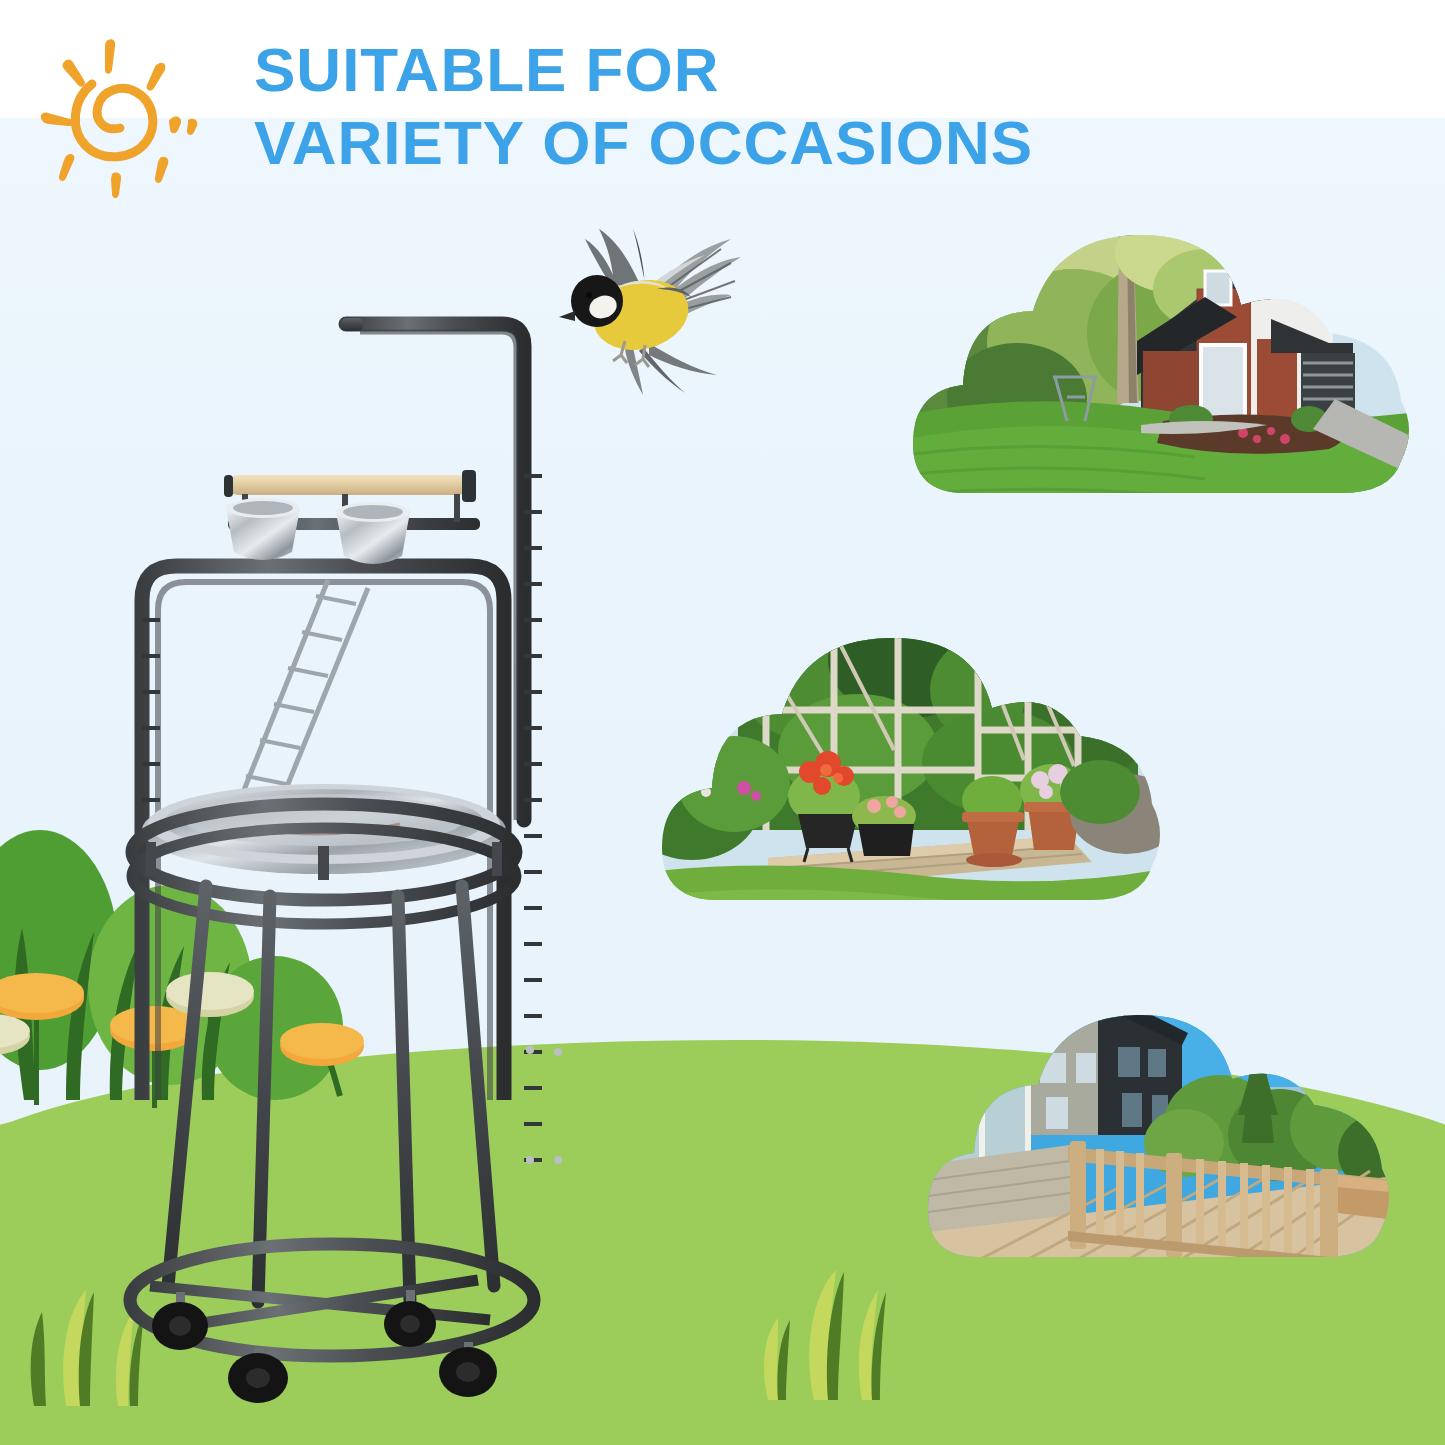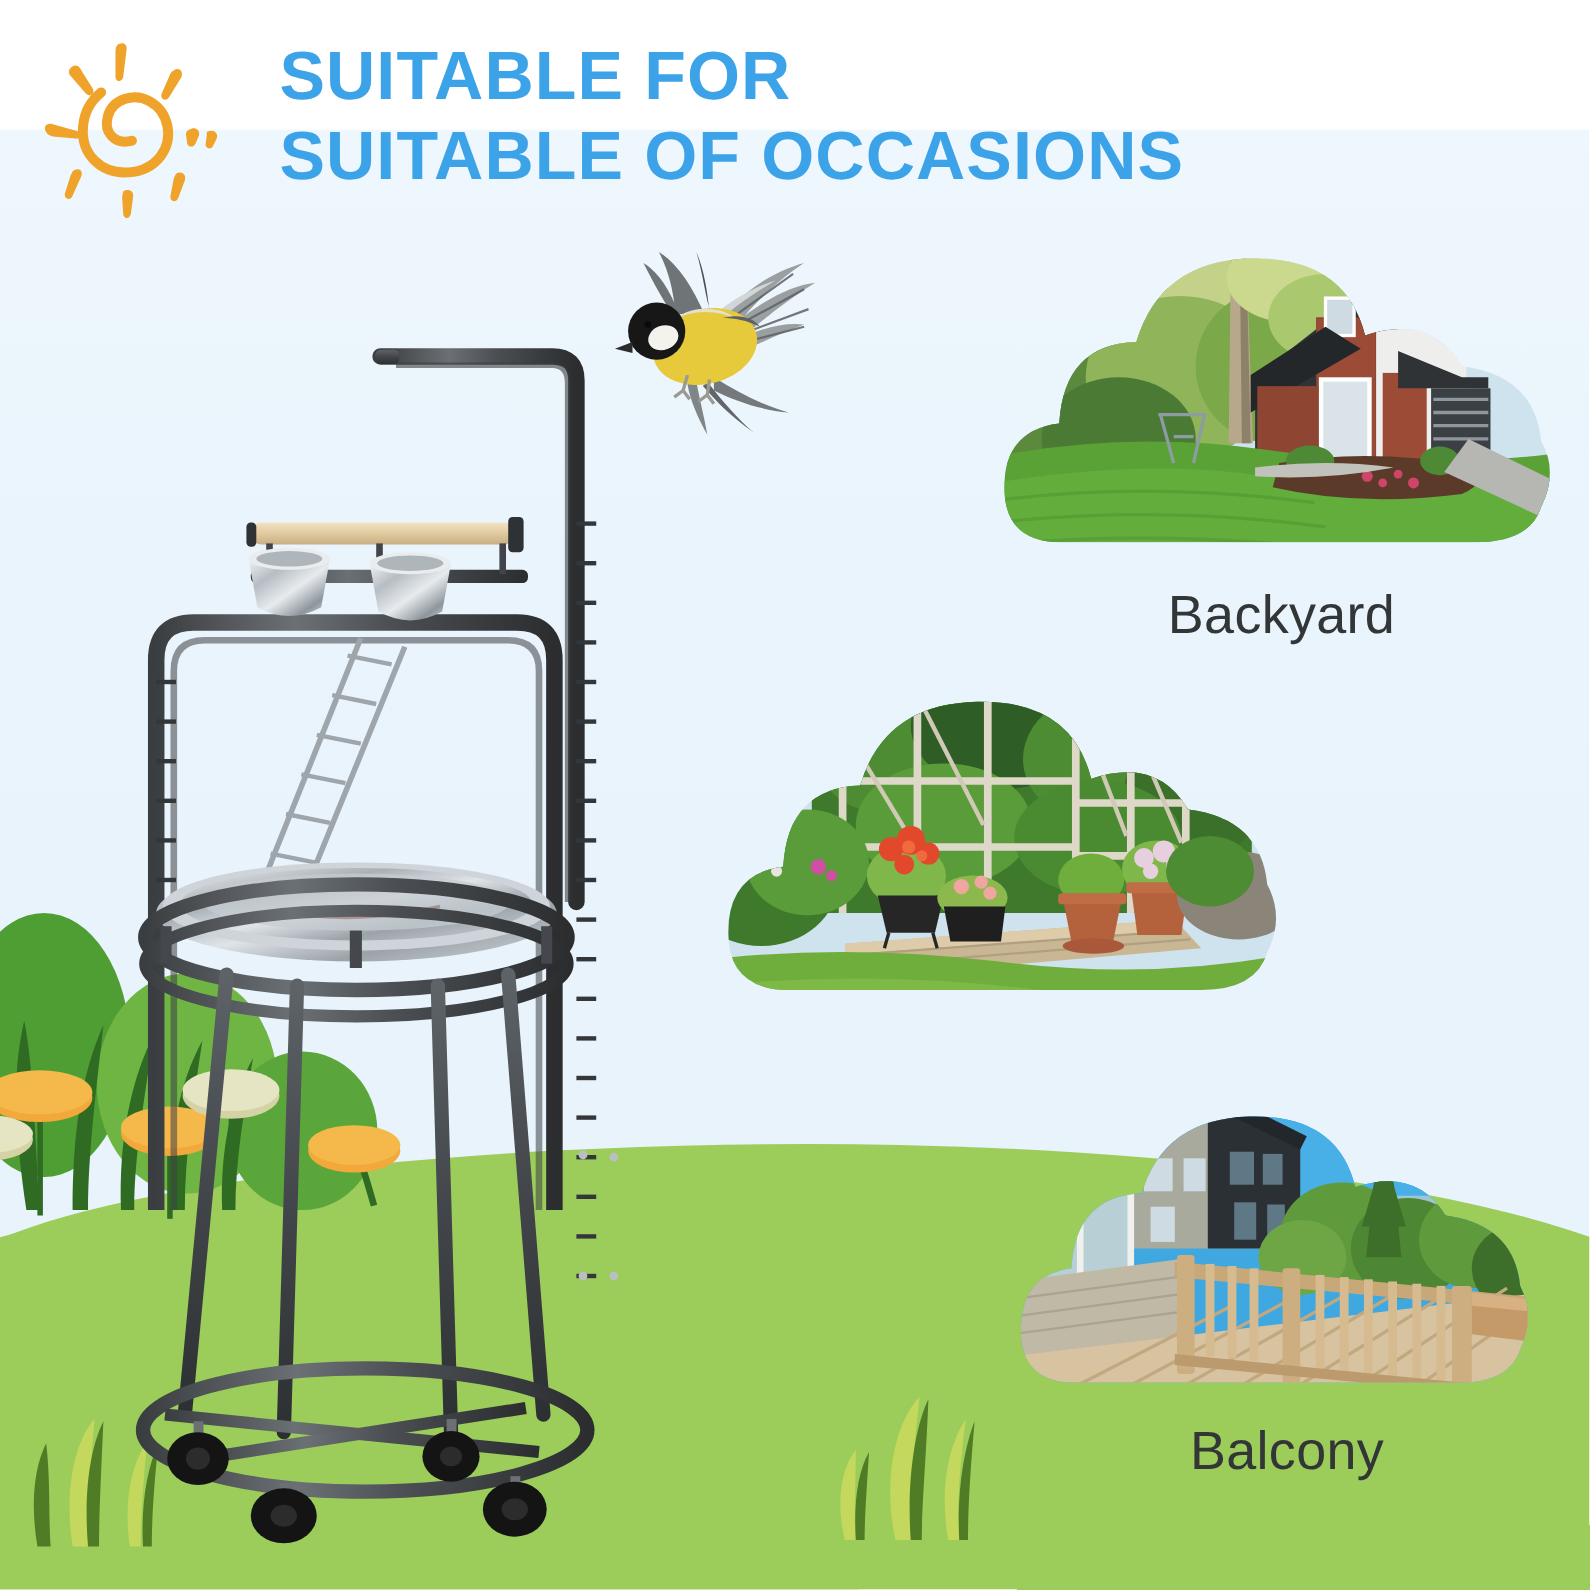--- a/index.html
+++ b/index.html
@@ -146,21 +146,21 @@
         <path d="M152 86 C157 83 163 86 161 92 L158 98 C156 103 150 101 151 96 L152 89 Z"></path>
         <path d="M30 122 C34 118 40 120 38 126 L30 144 C28 149 22 147 23 142 L28 126 Z"></path>
         <path d="M124 124 C128 121 134 124 132 130 L126 146 C124 151 118 149 119 144 L122 128 Z"></path>
         <path d="M76 140 C80 137 86 139 85 145 L83 160 C82 166 76 165 76 160 L75 145 Z"></path>
       </g>
     </svg>
   </div>
 
   <div class="title">
     <span class="ln">SUITABLE FOR</span>
-    <span class="ln">SUITABLE OF OCCASIONS</span>
+    <span class="ln">VARIETY OF OCCASIONS</span>
   </div>
 
   <div class="product">
     <svg width="470" height="1110" viewBox="0 0 470 1110">
       <defs>
         <linearGradient id="metal" x1="0" y1="0" x2="1" y2="0">
           <stop offset="0" stop-color="#3b3e41"></stop>
           <stop offset=".35" stop-color="#6b7074"></stop>
           <stop offset=".6" stop-color="#4a4e52"></stop>
           <stop offset="1" stop-color="#2b2d2f"></stop>
@@ -442,21 +442,20 @@
           <path d="M430 206 L520 250 L520 288 L408 236 Z" fill="#b6b6b2"></path>
           <path d="M236 232 Q300 224 362 232 Q300 244 236 240 Z" fill="#c2c2bc"></path>
 
           <g stroke="#8d9ba3" stroke-width="3" fill="none">
             <path d="M150 184 L162 228 M190 184 L180 228 M148 184 L192 184"></path>
             <path d="M162 204 L180 204"></path>
           </g>
         </g>
       </svg>
     </div>
-    <div class="cap">Backyard</div>
   </div>
 
   <div class="card" id="card-garden">
     <div class="cloudwrap">
       <svg width="530" height="330" viewBox="0 0 530 330">
         <defs>
           <clipPath id="clipGarden">
             <path d="M70 300 Q14 300 14 248 Q14 194 64 188 Q68 116 134 114 Q156 40 240 38
                      Q326 36 344 108 Q404 88 432 136 Q498 144 504 204 Q520 234 504 266
                      Q494 300 444 300 Z"></path>
@@ -637,16 +636,15 @@
             <rect x="342" y="190" width="8" height="88"></rect>
               <rect x="364" y="192" width="8" height="88"></rect>
             <rect x="386" y="194" width="8" height="88"></rect>
           </g>
           <path d="M148 256 L470 288 L470 296 L148 266 Z" fill="#bb9a6d"></path>
           <path d="M418 206 L500 216 L500 248 L418 238 Z" fill="#c49a69"></path>
           <path d="M418 200 L500 210 L500 220 L418 212 Z" fill="#d8b183"></path>
         </g>
       </svg>
     </div>
-    <div class="cap">Balcony</div>
   </div>
 
 </div>
 
 </body></html>

